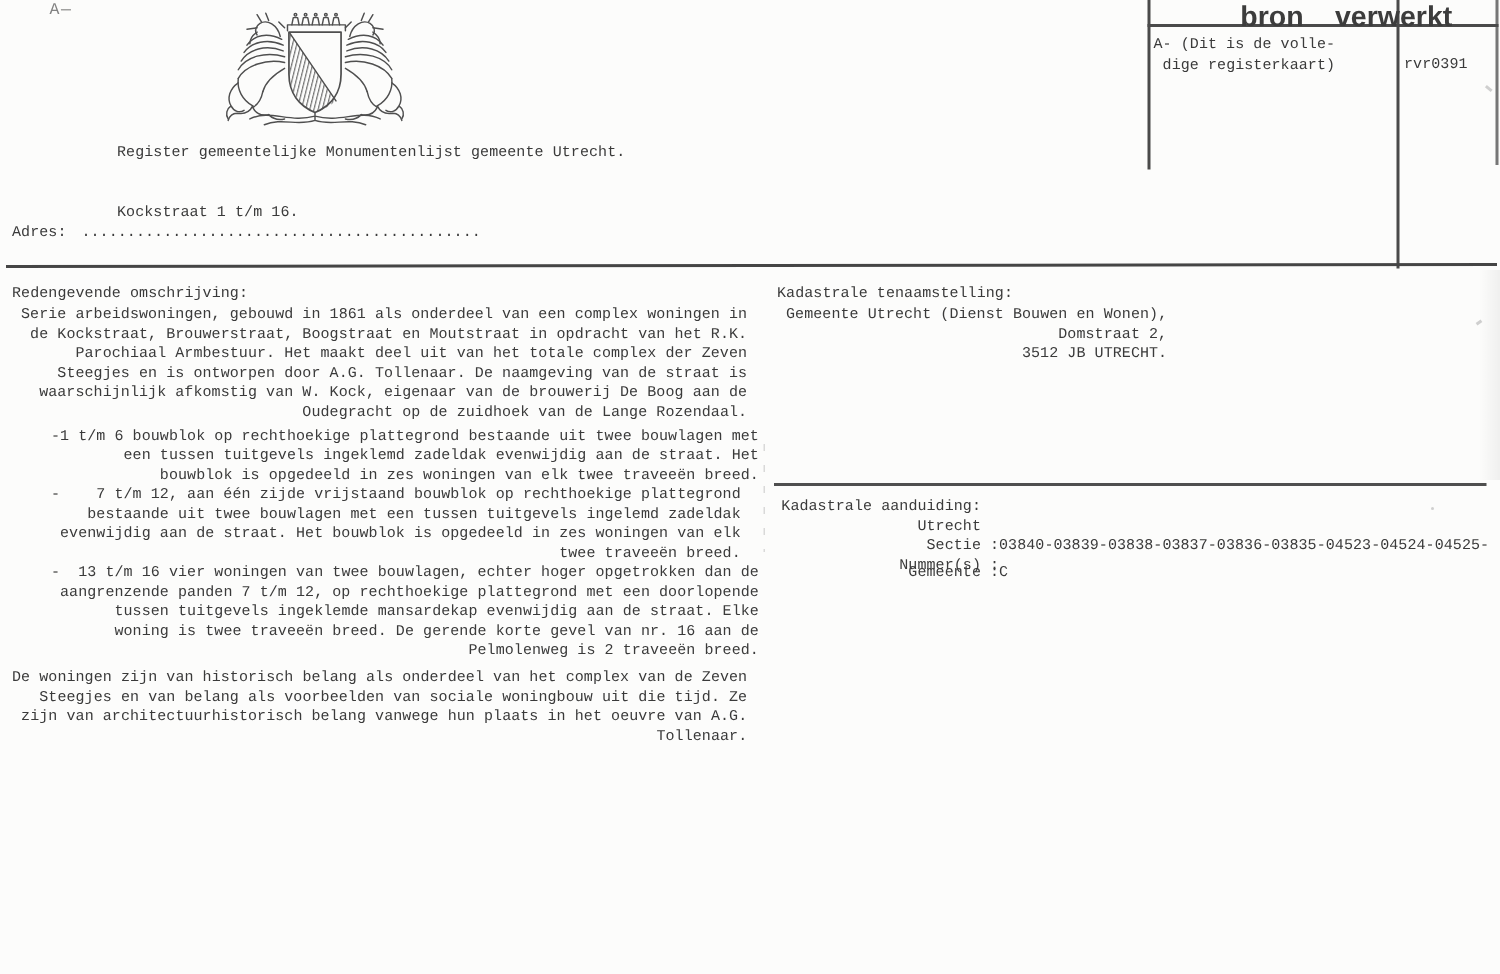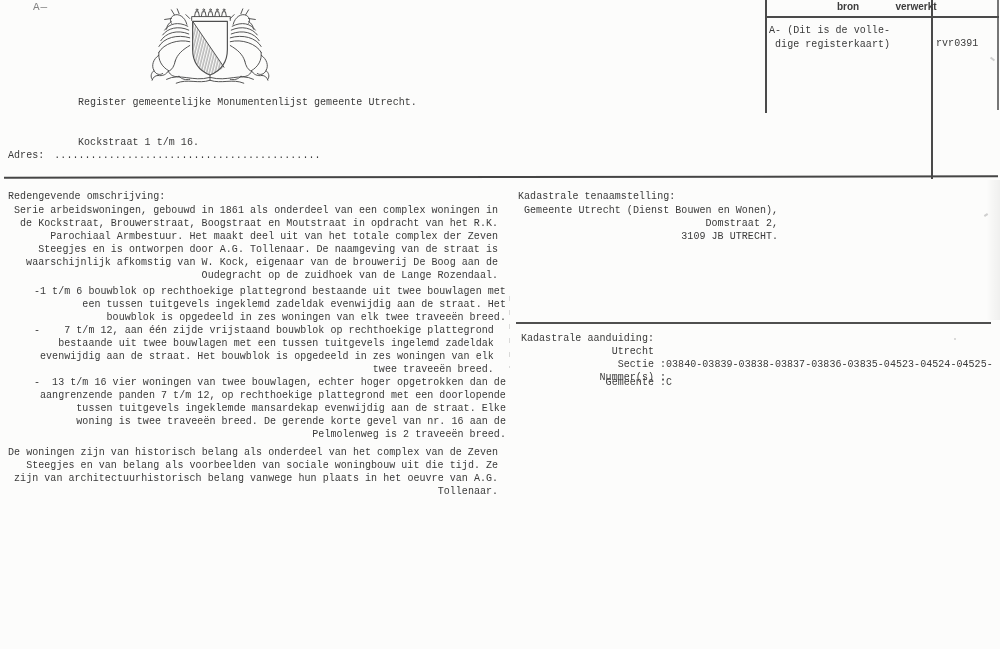--- a/index.html
+++ b/index.html
@@ -1,20 +1,20 @@
 <!DOCTYPE html>
 <html><head>
 <meta charset="utf-8">
 <style>
   html,body{margin:0;padding:0;background:#e8e8e6;}
   .page{position:relative;width:1000px;height:649px;background:#fcfcfb;overflow:hidden;
         font-family:"Liberation Mono","DejaVu Sans Mono",monospace;color:#3a3a3a;}
   .mono{font-family:"Liberation Mono","DejaVu Sans Mono",monospace;font-size:10px;line-height:13px;
         color:#3a3a3a;letter-spacing:0.05px;position:absolute;text-align:right;}
-  .sans{font-family:"Liberation Sans","DejaVu Sans",sans-serif;font-size:10px;font-weight:700;
+  .sans{font-family:"Liberation Sans","DejaVu Sans",sans-serif;font-size:19px;font-weight:700;
         color:#3c3c3c;position:absolute;}
   .pre{white-space:pre;}
   .rule{position:absolute;background:#4a4a4a;}
   .corner{position:absolute;left:33px;top:1px;font-size:11px;line-height:12px;color:#838383;
           letter-spacing:1px;font-family:"Liberation Mono","DejaVu Sans Mono",monospace;}
   .arms{position:absolute;left:147px;top:5px;}
   .title{left:78px;top:96px;}
   .street{left:78px;top:136px;}
   .adres{left:8px;top:149px;}
   .adres .lbl{margin-right:10px;}
@@ -156,21 +156,21 @@
   </div>
 
   <div class="mono pre p-closing">De woningen zijn van historisch belang als onderdeel van het complex van de Zeven
 Steegjes en van belang als voorbeelden van sociale woningbouw uit die tijd. Ze
 zijn van architectuurhistorisch belang vanwege hun plaats in het oeuvre van A.G.
 Tollenaar.</div>
 
   <div class="mono h-tenaam">Kadastrale tenaamstelling:</div>
   <div class="mono pre p-tenaam">Gemeente Utrecht (Dienst Bouwen en Wonen),
 Domstraat 2,
-3109 JB UTRECHT.</div>
+3512 JB UTRECHT.</div>
 
   <div class="rule hr-right"></div>
 
   <div class="mono krow k0">
     <span class="lbl">Kadastrale aanduiding:</span>
     <span class="col"></span>
     <span>Utrecht</span>
   </div>
   <div class="mono krow k1">
     <span class="lbl">Gemeente</span>

